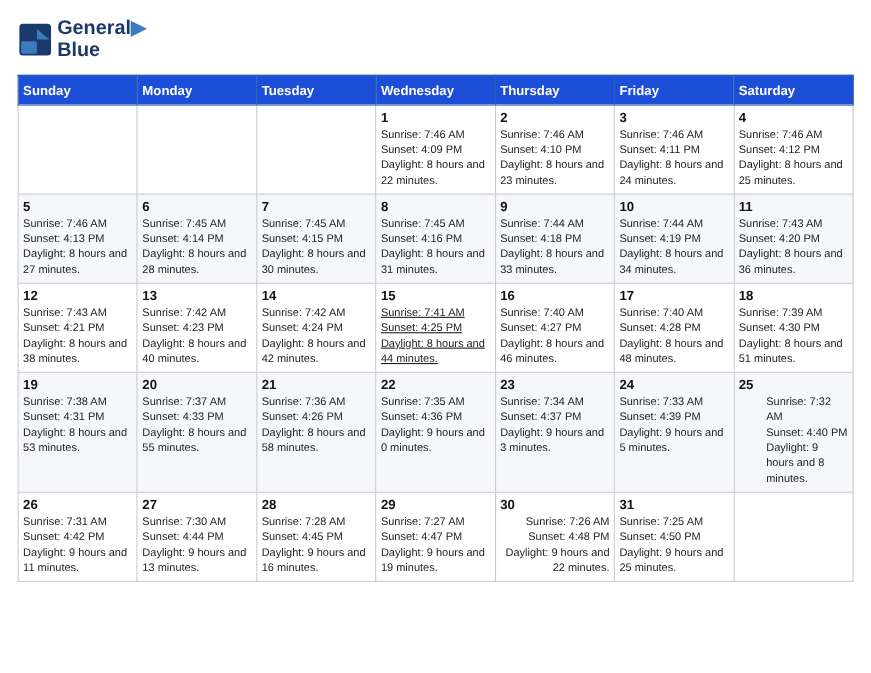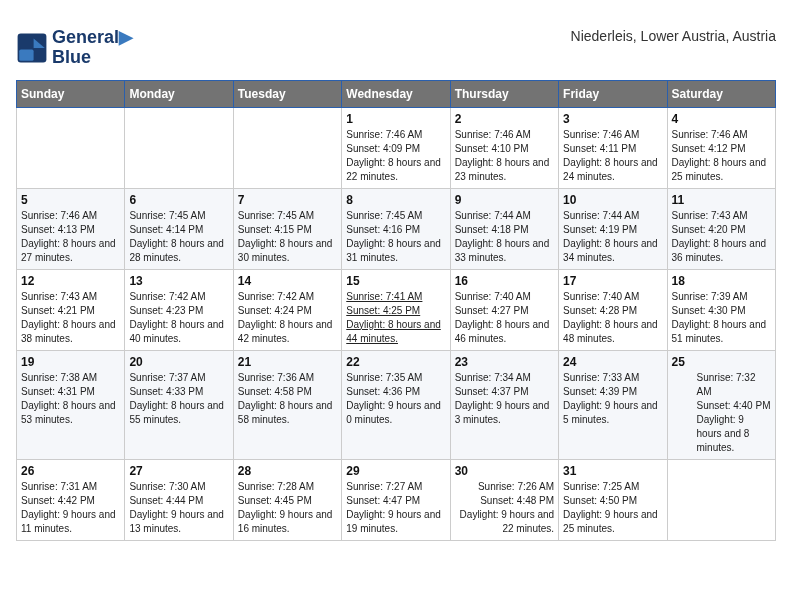--- a/index.html
+++ b/index.html
@@ -8,21 +8,20 @@
       background: #fff;
       width: 792px;
       min-height: 612px;
       padding: 16px;
     }
     .header-area {
       display: flex;
       justify-content: space-between;
       align-items: flex-start;
       margin-bottom: 12px;
-      margin-top: 12px;
     }
     .logo {
       display: flex;
       align-items: center;
       gap: 4px;
     }
     .logo-text {
       font-size: 18px;
       font-weight: bold;
       color: #1a3a6b;
@@ -46,21 +45,21 @@
     .cal-subtitle {
       font-size: 14px;
       color: #333;
     }
     table {
       width: 100%;
       border-collapse: collapse;
       font-size: 10.5px;
     }
     thead tr th {
-      background: #737373;
+      background: #1d4ed8;
       color: #fff;
       padding: 6px 4px;
       text-align: left;
       font-size: 12px;
       border: 1px solid #2a5fad;
     }
     tbody tr td {
       border: 1px solid #ccc;
       vertical-align: top;
       padding: 4px;
@@ -95,21 +94,20 @@
       <rect x="2" y="2" width="36" height="36" rx="4" fill="#1a3a6b"></rect>
       <polygon points="22,8 36,20 22,20" fill="#3a7abf"></polygon>
       <rect x="4" y="22" width="18" height="14" rx="2" fill="#3a7abf"></rect>
     </svg>
     <div class="logo-text">
       <div>General<span>▶</span></div>
       <div>Blue</div>
     </div>
   </div>
   <div class="title-area">
-    <div class="cal-subtitle">Niederleis, Lower Austria, Austria</div>
   </div>
 </div>
 
 <table>
   <thead>
     <tr>
     <th>Sunday</th>
         <th>Monday</th>
         <th>Tuesday</th>
         <th>Wednesday</th>
@@ -245,21 +243,21 @@
         </td>
         <td>
           <div class="day-num">20</div>
           <div class="day-info" style="white-space: pre-line;">Sunrise: 7:37 AM
 Sunset: 4:33 PM
 Daylight: 8 hours and 55 minutes.</div>
         </td>
         <td>
           <div class="day-num">21</div>
           <div class="day-info" style="white-space: pre-line;">Sunrise: 7:36 AM
-Sunset: 4:58 PM
+Sunset: 4:26 PM
 Daylight: 8 hours and 58 minutes.</div>
         </td>
         <td>
           <div class="day-num">22</div>
           <div class="day-info" style="white-space: pre-line;">Sunrise: 7:35 AM
 Sunset: 4:36 PM
 Daylight: 9 hours and 0 minutes.</div>
         </td>
         <td>
           <div class="day-num">23</div>

